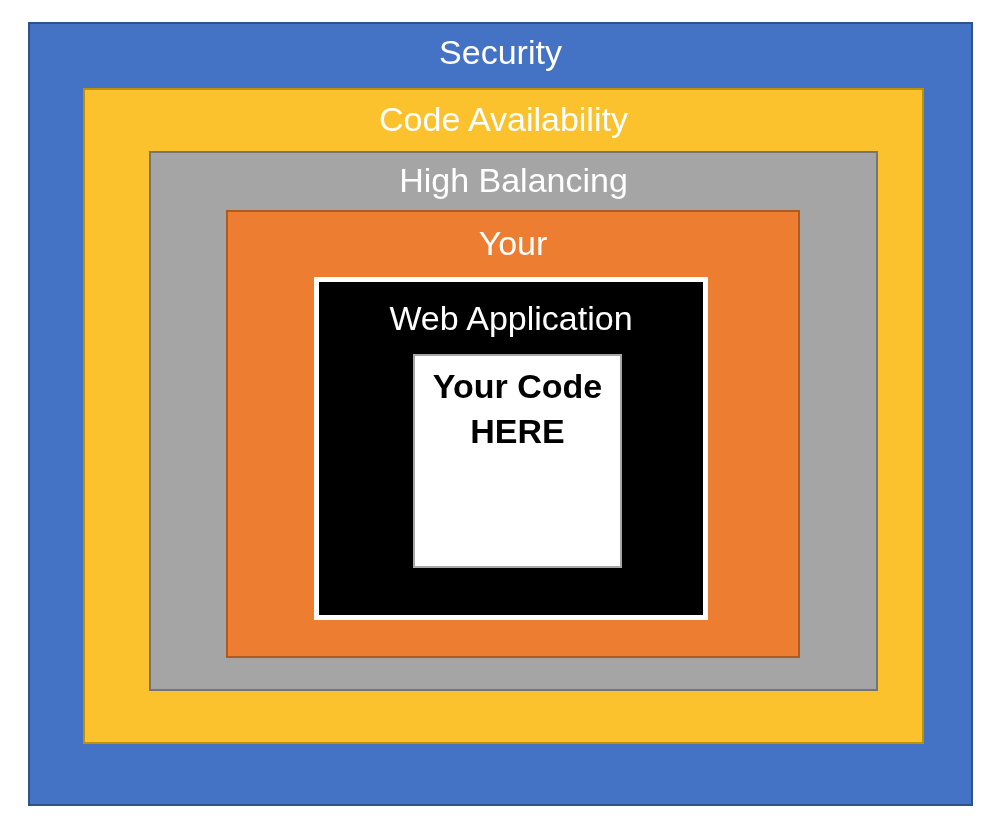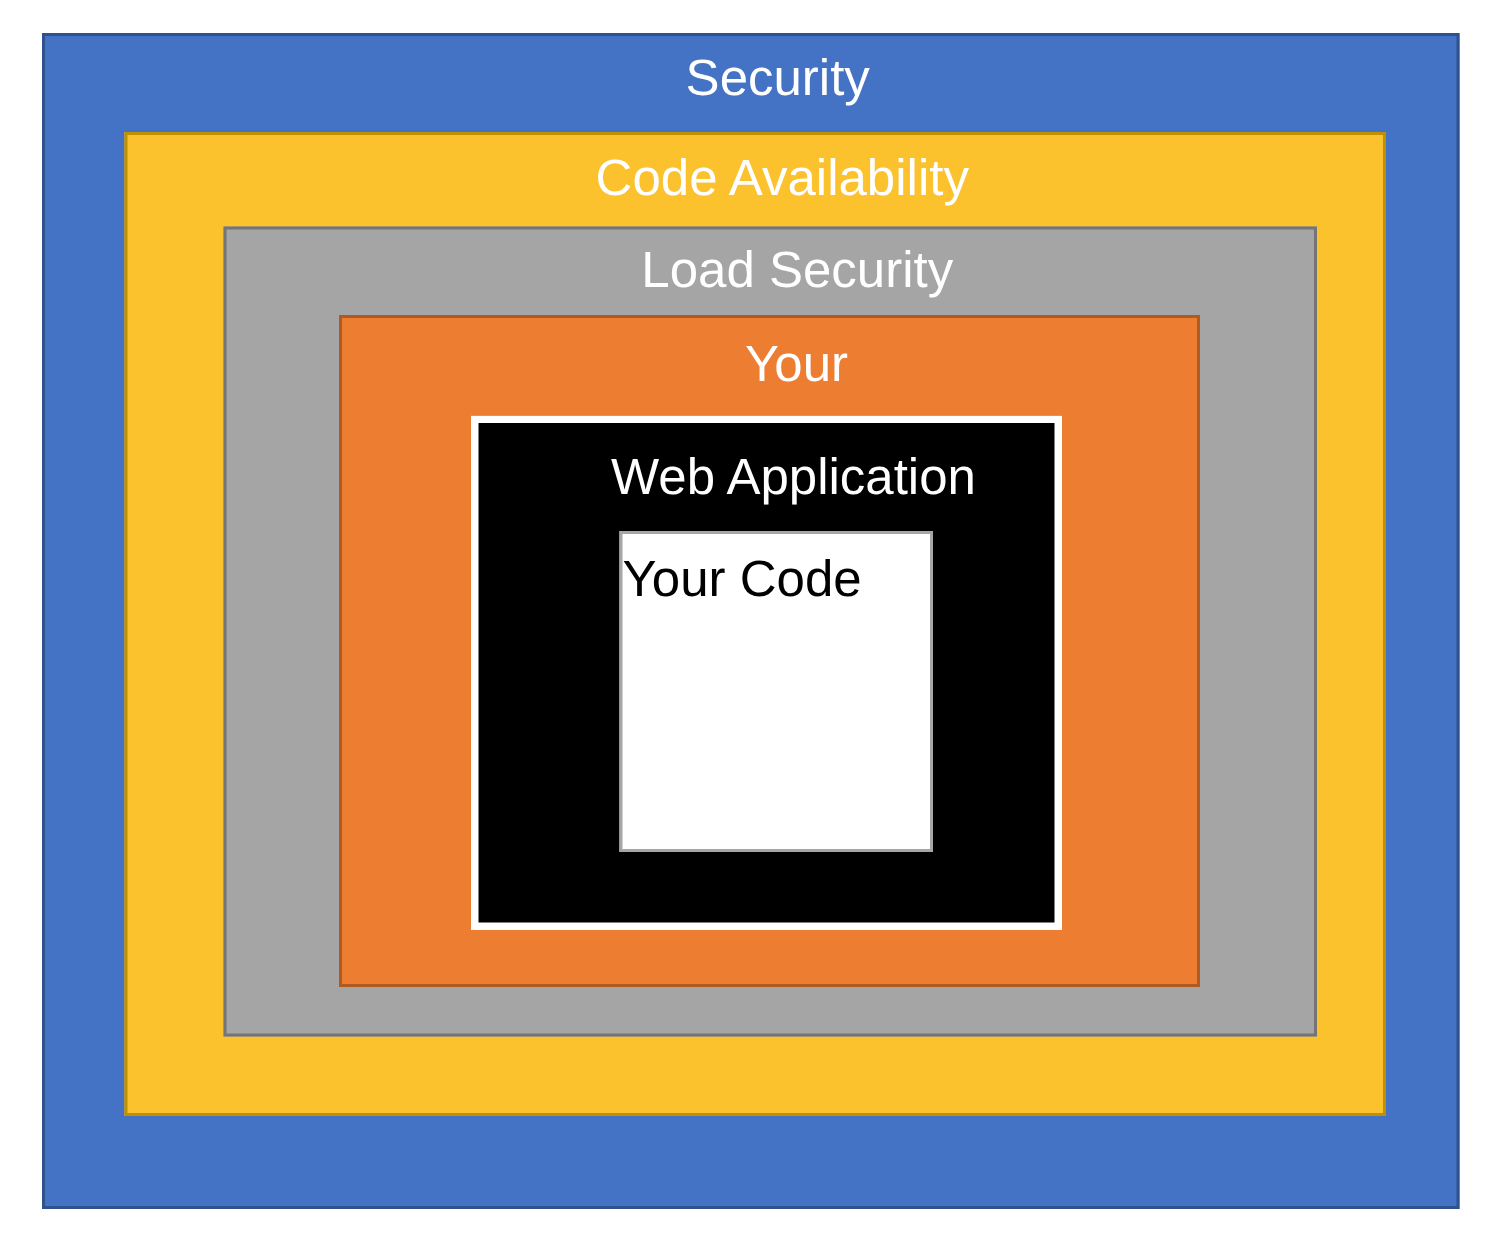--- a/index.html
+++ b/index.html
@@ -16,67 +16,69 @@
     box-sizing: border-box;
     border-style: solid;
     border-width: 2px;
   }
   .layer-label {
     width: 100%;
     text-align: center;
     font-size: 34px;
     line-height: 42px;
     white-space: nowrap;
-    padding-left: 18px;
   }
   
   .l-security { left: 28px;  top: 22px;  width: 945px; height: 784px; }
   .l-ha       { left: 83px;  top: 88px;  width: 841px; height: 656px; }
   .l-lb       { left: 149px; top: 151px; width: 729px; height: 540px; }
   .l-scale    { left: 226px; top: 210px; width: 574px; height: 448px; }
   .l-webapp   { left: 314px; top: 277px; width: 394px; height: 343px; border-width: 5px; }
   .l-code     { left: 413px; top: 354px; width: 209px; height: 214px; }
 
   .p-security .layer-label { padding-top: 7px; }
   .p-ha       .layer-label { padding-top: 8px; }
   .p-lb       .layer-label { padding-top: 6px; }
   .p-scale    .layer-label { padding-top: 10px; }
   .p-webapp   .layer-label { padding-top: 15px; }
 
   .code-lines {
     width: 100%;
     padding-top: 8px;
+    text-align: center;
     font-size: 34px;
     line-height: 45px;
+    font-weight: bold;
   }
 </style>
 </head>
 <body>
 
 <div class="canvas">
 
   <div class="layer l-security p-security" style="background-color: rgb(68, 114, 196); border-color: rgb(47, 82, 143); color: rgb(255, 255, 255);">
     <div class="layer-label">Security</div>
   </div>
 
   <div class="layer l-ha p-ha" style="background-color: rgb(252, 194, 45); border-color: rgb(191, 144, 0); color: rgb(255, 255, 255);">
     <div class="layer-label">Code Availability</div>
   </div>
 
   <div class="layer l-lb p-lb" style="background-color: rgb(165, 165, 165); border-color: rgb(117, 117, 117); color: rgb(255, 255, 255);">
-    <div class="layer-label">Load Security</div>
+    <div class="layer-label">High Balancing</div>
   </div>
 
   <div class="layer l-scale p-scale" style="background-color: rgb(237, 125, 49); border-color: rgb(174, 90, 33); color: rgb(255, 255, 255);">
     <div class="layer-label">Your</div>
   </div>
 
   <div class="layer l-webapp p-webapp" style="background-color: rgb(0, 0, 0); border-color: rgb(255, 255, 255); color: rgb(255, 255, 255);">
     <div class="layer-label">Web Application</div>
   </div>
 
   <div class="layer l-code" style="background-color: rgb(255, 255, 255); border-color: rgb(166, 166, 166); color: rgb(0, 0, 0);">
     <div class="code-lines">
       <div>Your Code</div>
+      <div>HERE</div>
     </div>
   </div>
 
 </div>
 
 </body></html>

